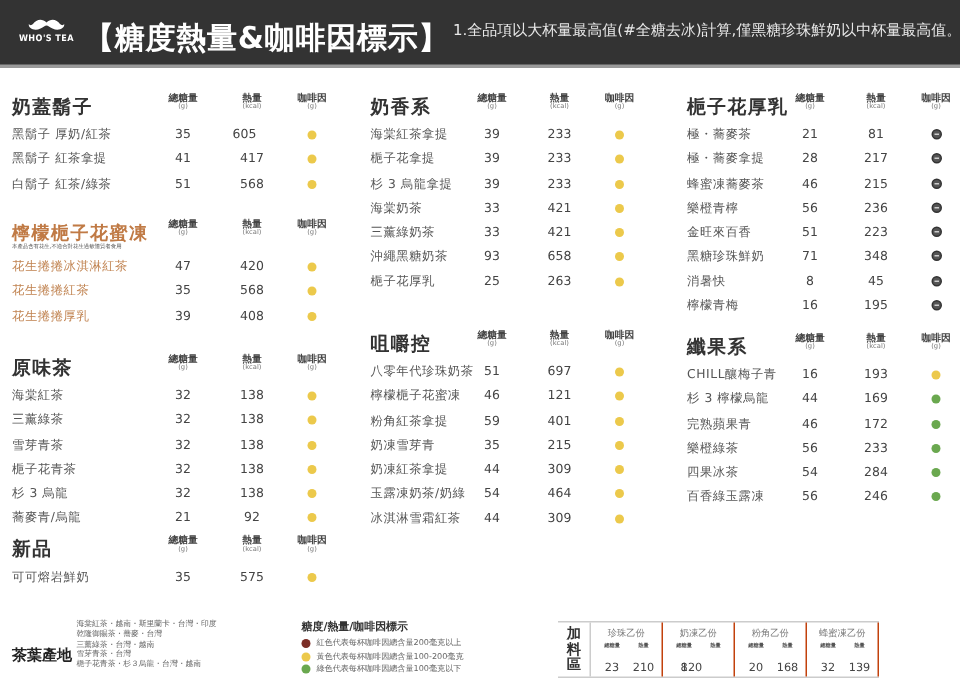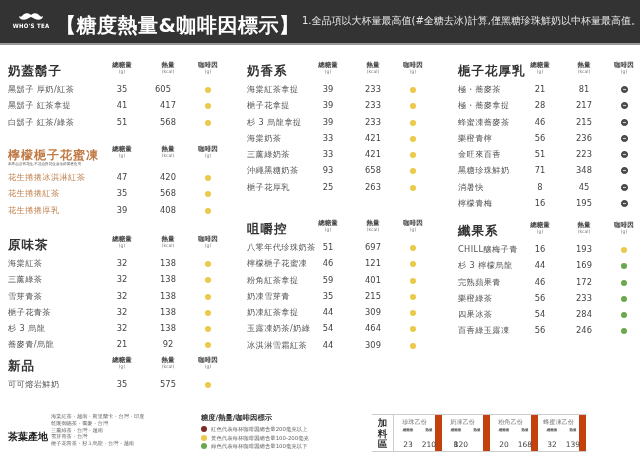--- a/index.html
+++ b/index.html
@@ -36,21 +36,21 @@
   .origin-title { position: absolute; left: 0; top: 17px; font-size: 10px; font-weight: bold; color: #222; white-space: nowrap; }
   .origin-lines { position: absolute; left: 43px; top: 0; font-size: 5.2px; color: #666; line-height: 6.8px; white-space: nowrap; }
 
   .legend { position: absolute; left: 201px; top: 413px; }
   .legend-title { font-size: 7.3px; font-weight: bold; color: #333; white-space: nowrap; margin-bottom: 2px; }
   .legend-item { position: relative; height: 8.5px; padding-left: 10px; font-size: 5.4px; color: #666; white-space: nowrap; line-height: 8px; }
   .legend-item .ld { position: absolute; left: 0; top: 1px; width: 6px; height: 6px; border-radius: 50%; }
 
   .topping { position: absolute; left: 372px; top: 414px; height: 38px; border-top: 1px solid #ccc; border-bottom: 1px solid #ccc; display: flex; }
   .topping-label { width: 22px; border-right: 1px solid #ccc; font-size: 9.5px; font-weight: bold; color: #333; line-height: 10.5px; text-align: center; padding-top: 3px; }
-  .t-cell { width: 48px; border-right: 7px solid #c2410c; position: relative; }
+  .t-cell { width: 48px; border-right: 1px solid #c2410c; position: relative; }
   .t-name { position: absolute; top: 3px; left: 0; width: 100%; text-align: center; font-size: 6.2px; color: #777; white-space: nowrap; }
   .t-h { position: absolute; top: 13px; font-size: 3.5px; color: #555; font-weight: bold; text-align: center; width: 20px; }
   .t-v { position: absolute; top: 25px; font-size: 7.5px; color: #444; width: 20px; text-align: center; }
 </style>
 </head>
 <body>
 
 <div class="header">
   <div class="logo">
     <svg width="24" height="9" viewBox="0 0 24 9">

